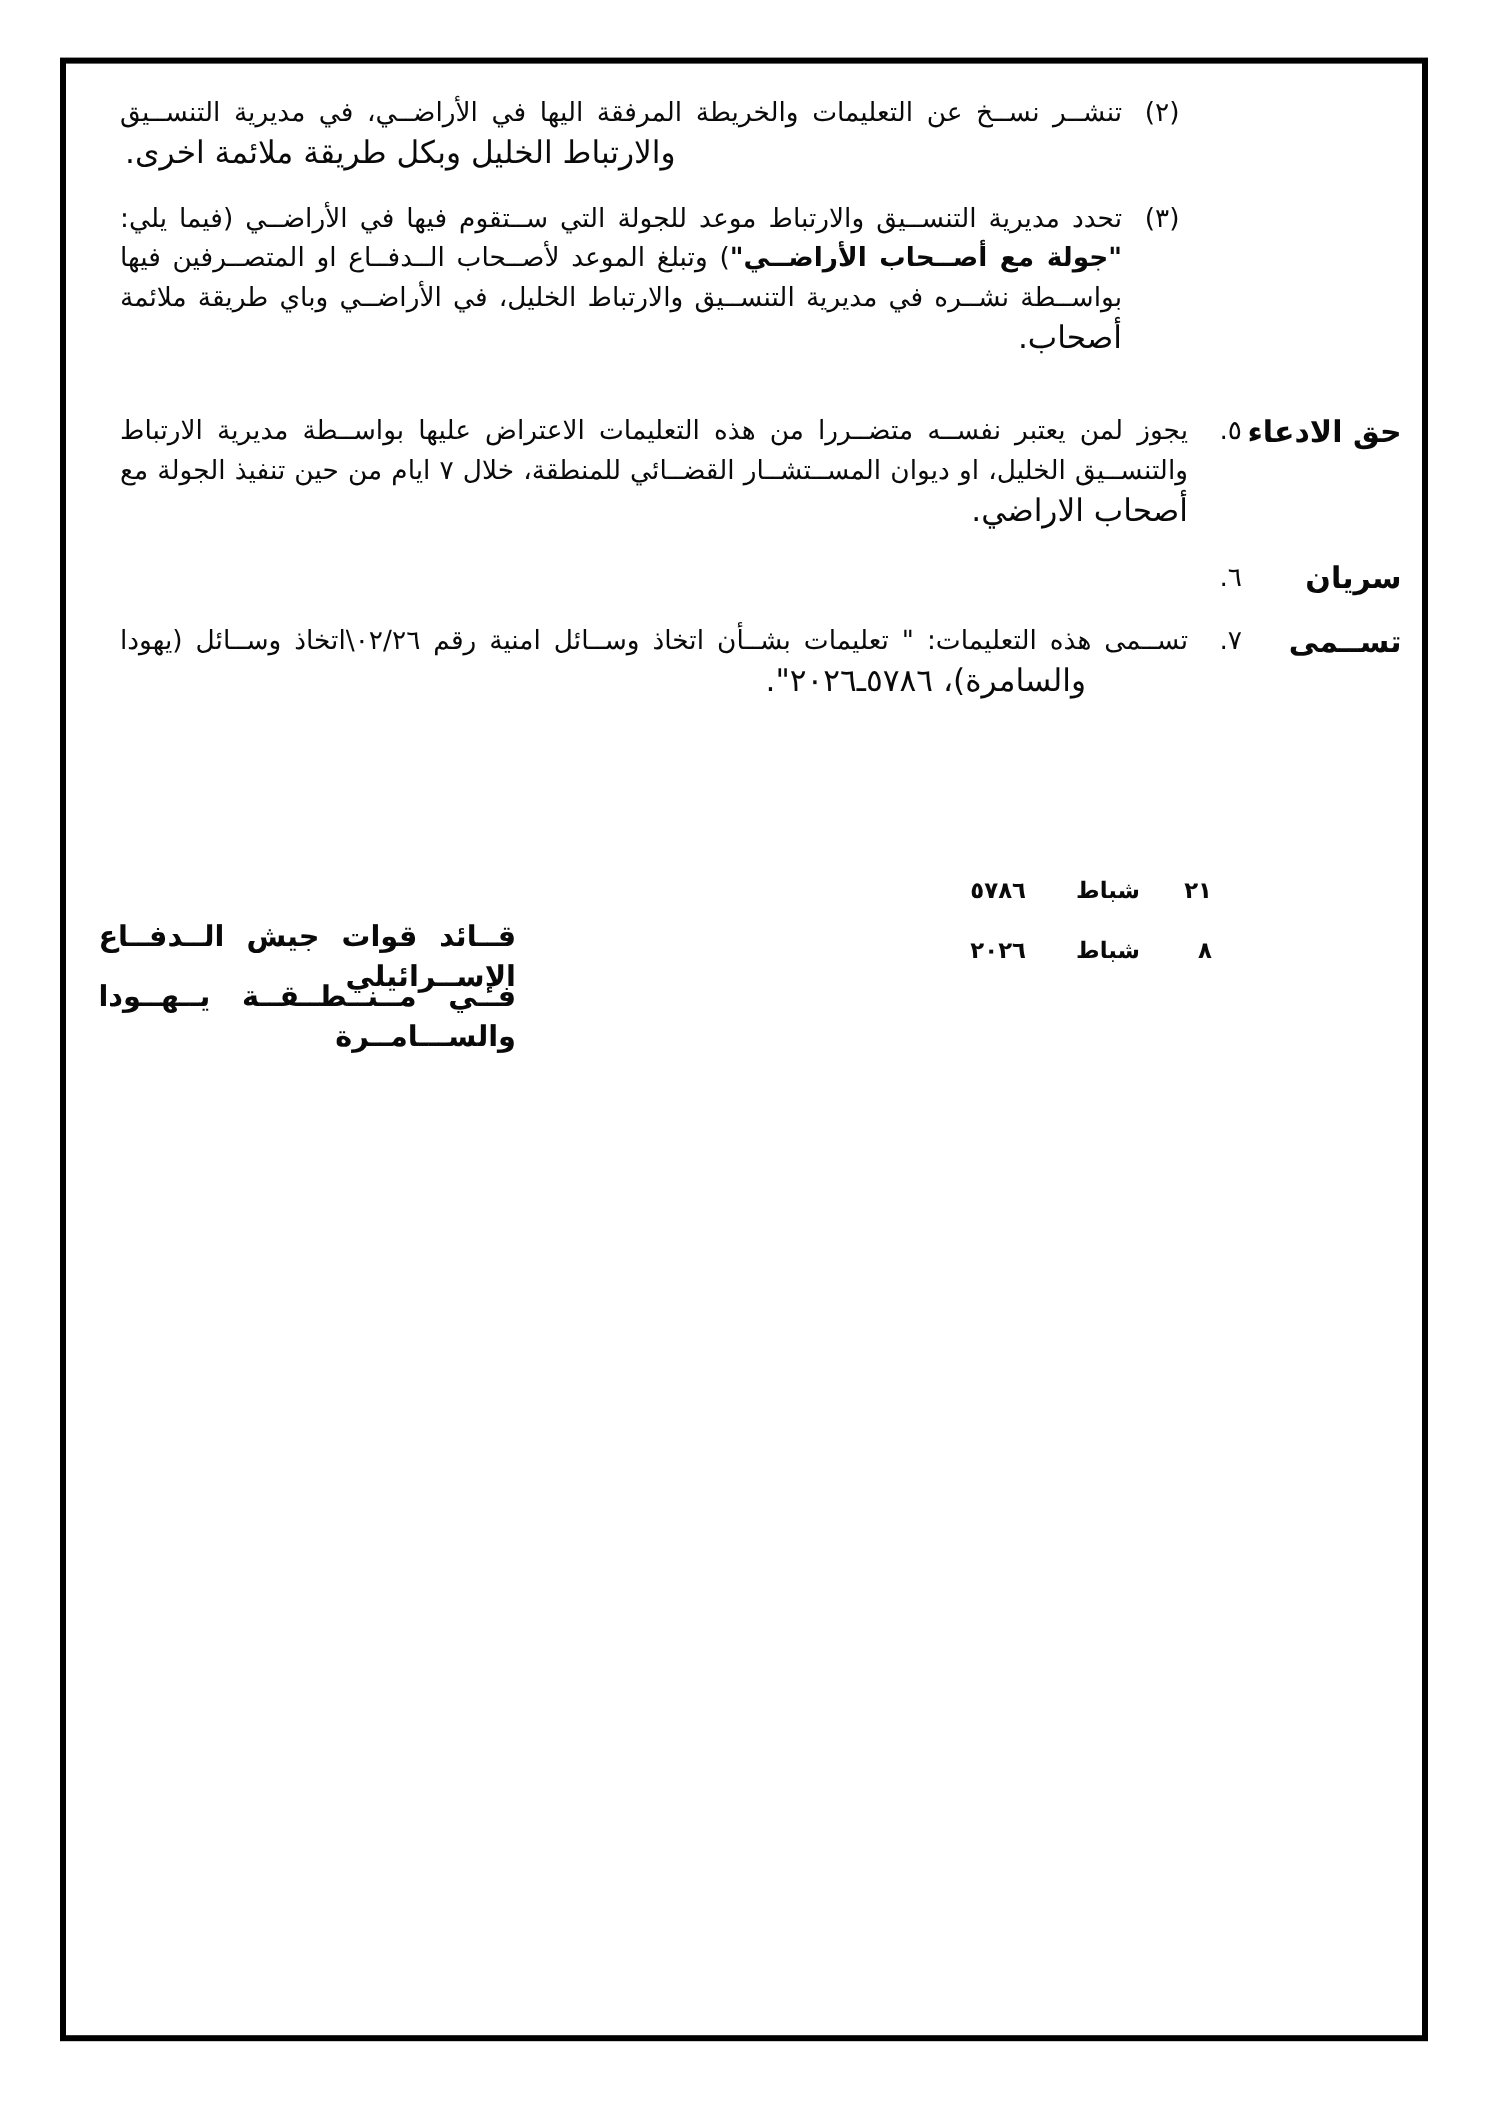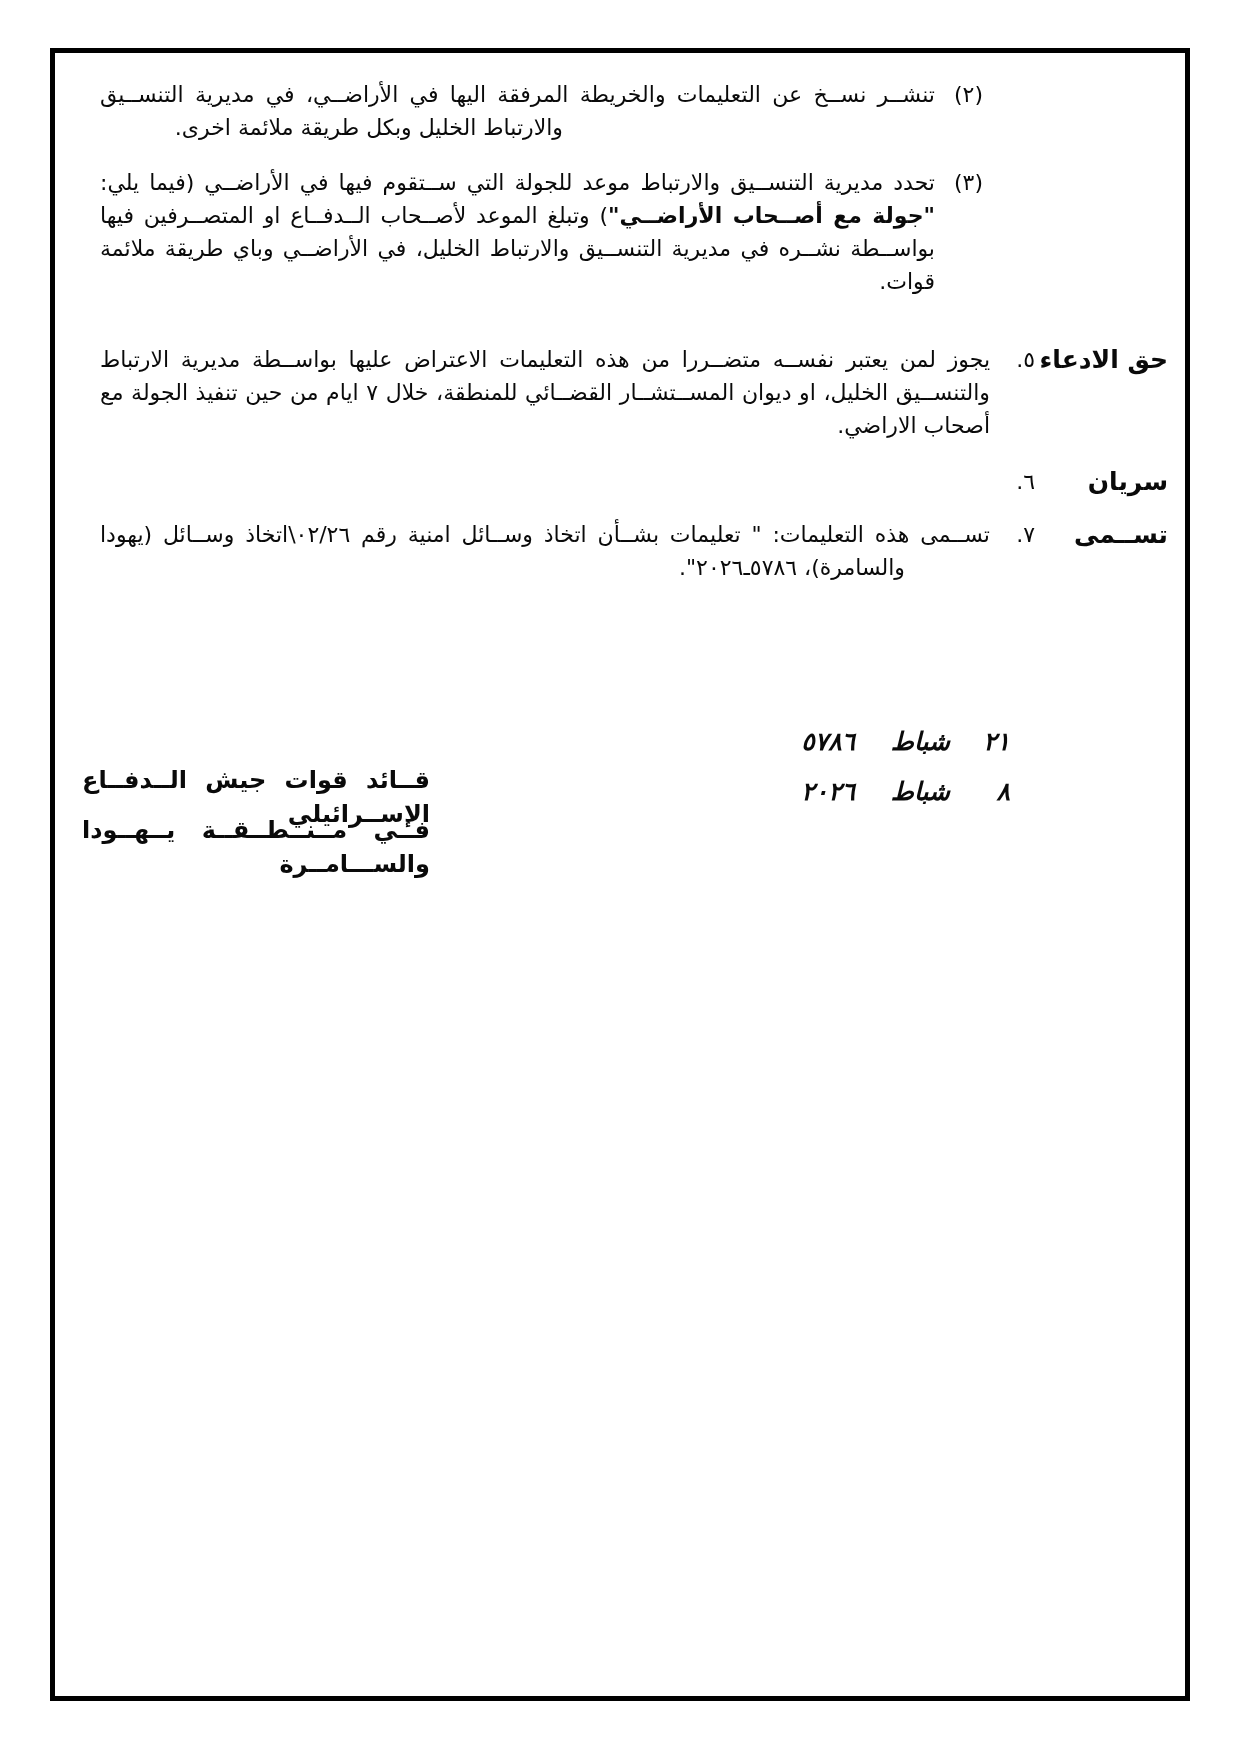--- a/index.html
+++ b/index.html
@@ -32,21 +32,21 @@
     font-size: 22px;
     line-height: 30px;
     text-align: justify;
     text-align-last: justify;
   }
   .jline.sub { right: 306px; width: 835px; }
   .jline.top { right: 251px; width: 890px; }
   .rline {
     position: absolute;
     direction: rtl;
-    font-size: 22px;
+    font-size: 26px;
     line-height: 30px;
     text-align: center;
     white-space: nowrap;
   }
   .marker {
     position: absolute;
     right: 258px;
     direction: rtl;
     font-size: 22px;
     line-height: 30px;
@@ -76,43 +76,42 @@
     font-weight: bold;
     font-size: 24px;
     line-height: 34px;
     text-align: justify;
     text-align-last: justify;
   }
   .date {
     position: absolute;
     direction: rtl;
     font-weight: bold;
-    font-size: 25px;
+    font-size: 19px;
     line-height: 30px;
     text-align: center;
     white-space: nowrap;
-    font-style: italic;
   }
 </style>
 </head>
 <body>
 
 <div class="page">
 
   <div class="frame"></div>
 
   <div class="marker" style="top:80px">(٢)</div>
   <div class="jline sub" style="top:80px">تنشــر نســخ عن التعليمات والخريطة المرفقة اليها في الأراضــي، في مديرية التنســيق</div>
   <div class="rline" style="top:113px; right:678px">والارتباط الخليل وبكل طريقة ملائمة اخرى.</div>
 
   <div class="marker" style="top:168px">(٣)</div>
   <div class="jline sub" style="top:168px">تحدد مديرية التنســيق والارتباط موعد للجولة التي ســتقوم فيها في الأراضــي (فيما يلي:</div>
   <div class="jline sub" style="top:201px"><span class="b">"جولة مع أصــحاب الأراضــي"</span><span>) وتبلغ الموعد لأصــحاب الــدفــاع او المتصــرفين فيها</span></div>
   <div class="jline sub" style="top:234px">بواســطة نشــره في مديرية التنســيق والارتباط الخليل، في الأراضــي وباي طريقة ملائمة</div>
-  <div class="rline" style="top:267px; right:306px">قوات.</div>
+  <div class="rline" style="top:267px; right:306px">أصحاب.</div>
 
   <div class="heading" style="top:345px">حق الادعاء</div>
   <div class="num" style="top:345px">٥.</div>
   <div class="jline top" style="top:345px">يجوز لمن يعتبر نفســه متضــررا من هذه التعليمات الاعتراض عليها بواســطة مديرية الارتباط</div>
   <div class="jline top" style="top:378px">والتنســيق الخليل، او ديوان المســتشــار القضــائي للمنطقة، خلال ٧ ايام من حين تنفيذ الجولة مع</div>
   <div class="rline" style="top:411px; right:251px">أصحاب الاراضي.</div>
 
   <div class="heading" style="top:467px">سريان</div>
   <div class="num" style="top:467px">٦.</div>
 

